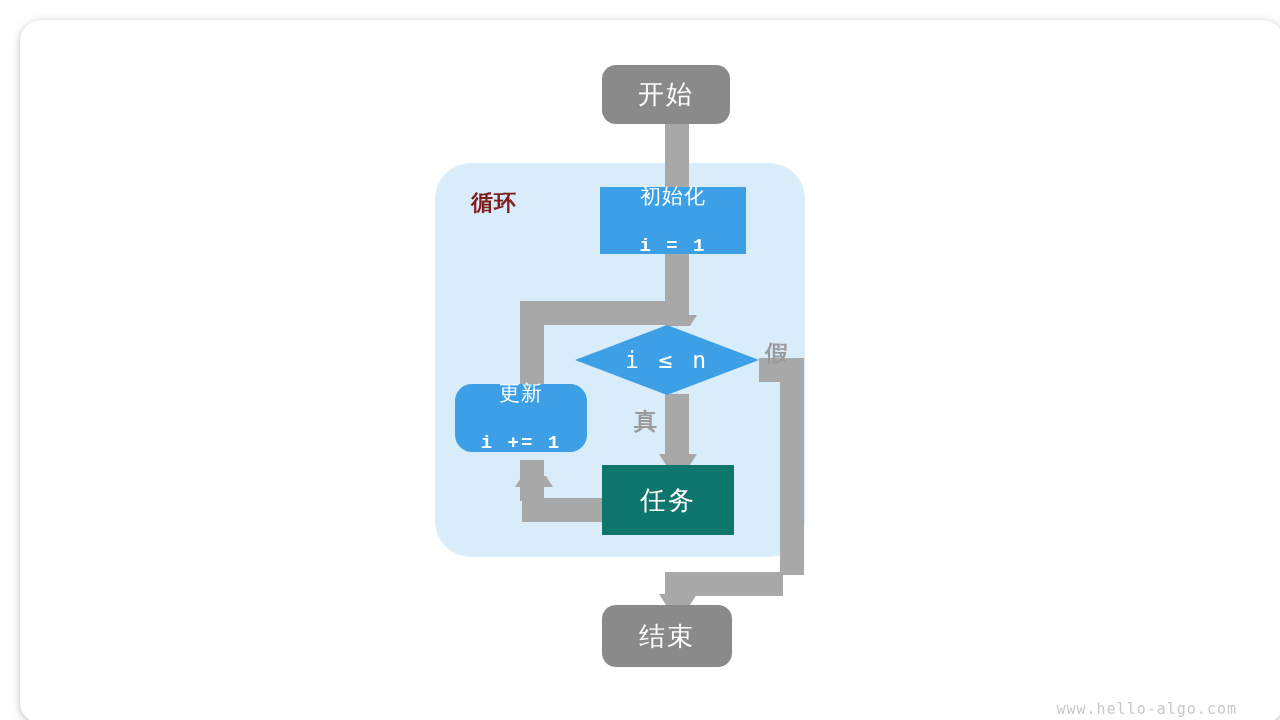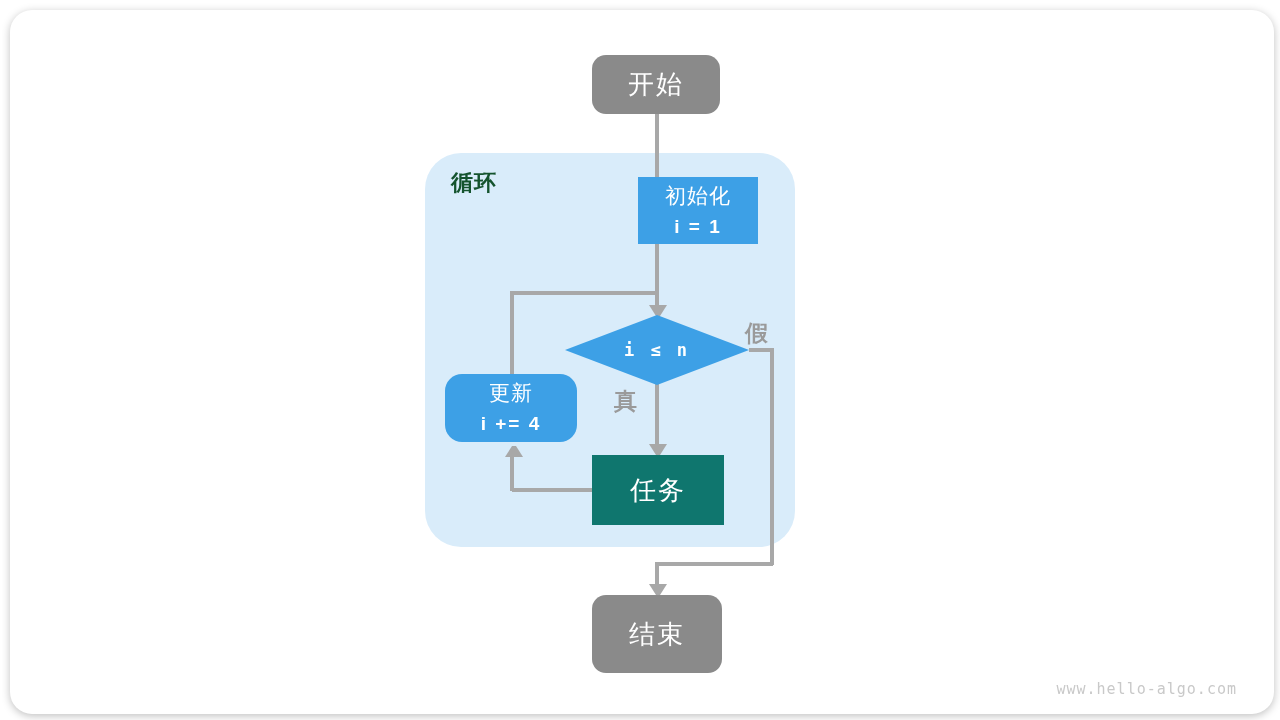--- a/index.html
+++ b/index.html
@@ -1,15 +1,15 @@
 <!DOCTYPE html>
 <html><head>
 <meta charset="utf-8">
 <style>
-  * { margin: 0; padding: 2px; box-sizing: border-box; }
+  * { margin: 0; padding: 12px; box-sizing: border-box; }
   html, body { width: 1280px; height: 720px; }
   body {
     position: relative;
     background: #ffffff;
     font-family: "Liberation Sans", "DejaVu Sans", sans-serif;
     overflow: hidden;
   }
   .card {
     position: absolute;
     left: 8px; top: 8px; right: 8px; bottom: 8px;
@@ -21,21 +21,21 @@
   .loop-box {
     position: absolute;
     left: 423px; top: 151px;
     width: 370px; height: 394px;
     background: #d9ecfa;
     border-radius: 36px;
   }
   .loop-label {
     position: absolute;
     left: 447px; top: 164px;
-    color: #14532d;
+    color: #7f1d1d;
     font-size: 22px;
     font-weight: bold;
     letter-spacing: 1px;
   }
   
   .hline, .vline { position: absolute; background: #a8a8a8; }
   .hline { height: 3px; }
   .vline { width: 3px; }
   .arrow { position: absolute; width: 0; height: 0; }
   .arrow.down {
@@ -56,48 +56,48 @@
     align-items: center;
     justify-content: center;
     color: #ffffff;
     text-align: center;
     line-height: 1.25;
   }
   .node.gray { background: #8a8a8a; border-radius: 14px; }
   .node.blue { background: #3da0e6; }
   .node.green { background: #0f766e; }
   .node-start { left: 590px; top: 53px; width: 128px; height: 59px; }
-  .node-init  { left: 588px; top: 175px; width: 120px; height: 67px; margin-left: 48px; }
+  .node-init  { left: 588px; top: 175px; width: 146px; height: 67px; }
   .node-update{ left: 443px; top: 372px; width: 132px; height: 68px; border-radius: 17px; }
   .node-task  { left: 590px; top: 453px; width: 132px; height: 70px; }
-  .node-end   { left: 590px; top: 593px; width: 130px; height: 78px; }
+  .node-end   { left: 590px; top: 593px; width: 130px; height: 62px; }
   .diamond {
     position: absolute;
     left: 563px; top: 313px;
     width: 184px; height: 70px;
     background: #3da0e6;
     clip-path: polygon(50% 0, 100% 50%, 50% 100%, 0 50%);
     display: flex;
     align-items: center;
     justify-content: center;
     color: #fff;
   }
   .cjk-lg { font-size: 26px; font-weight: 500; letter-spacing: 2px; }
   .cjk-md { font-size: 21px; font-weight: 500; letter-spacing: 1px; }
   .code {
-    font-family: Liberation Sans, sans-serif;
+    font-family: Liberation Mono, monospace;
     font-size: 19px;
     font-weight: bold;
     letter-spacing: 2px;
     margin-top: 2px;
   }
   .cond-code {
     font-family: "DejaVu Sans Mono", "Liberation Mono", monospace;
-    font-size: 17px;
-    font-weight: bold;
+    font-size: 23px;
+    font-weight: normal;
     letter-spacing: 3px;
   }
   .branch-label {
     position: absolute;
     color: #9a9a9a;
     font-size: 23px;
     font-weight: bold;
   }
   .label-false { left: 741px; top: 314px; }
   .label-true  { left: 610px; top: 382px; }
@@ -149,21 +149,21 @@
 
 <div class="diamond">
   <span class="cond-code">i ≤ n</span>
 </div>
 
 <div class="branch-label label-false">假</div>
 <div class="branch-label label-true">真</div>
 
 <div class="node blue node-update">
   <div class="cjk-md">更新</div>
-  <div class="code">i += 4</div>
+  <div class="code">i += 1</div>
 </div>
 
 <div class="node green node-task">
   <div class="cjk-lg">任务</div>
 </div>
 
 <div class="node gray node-end">
   <div class="cjk-lg">结束</div>
 </div>
 

